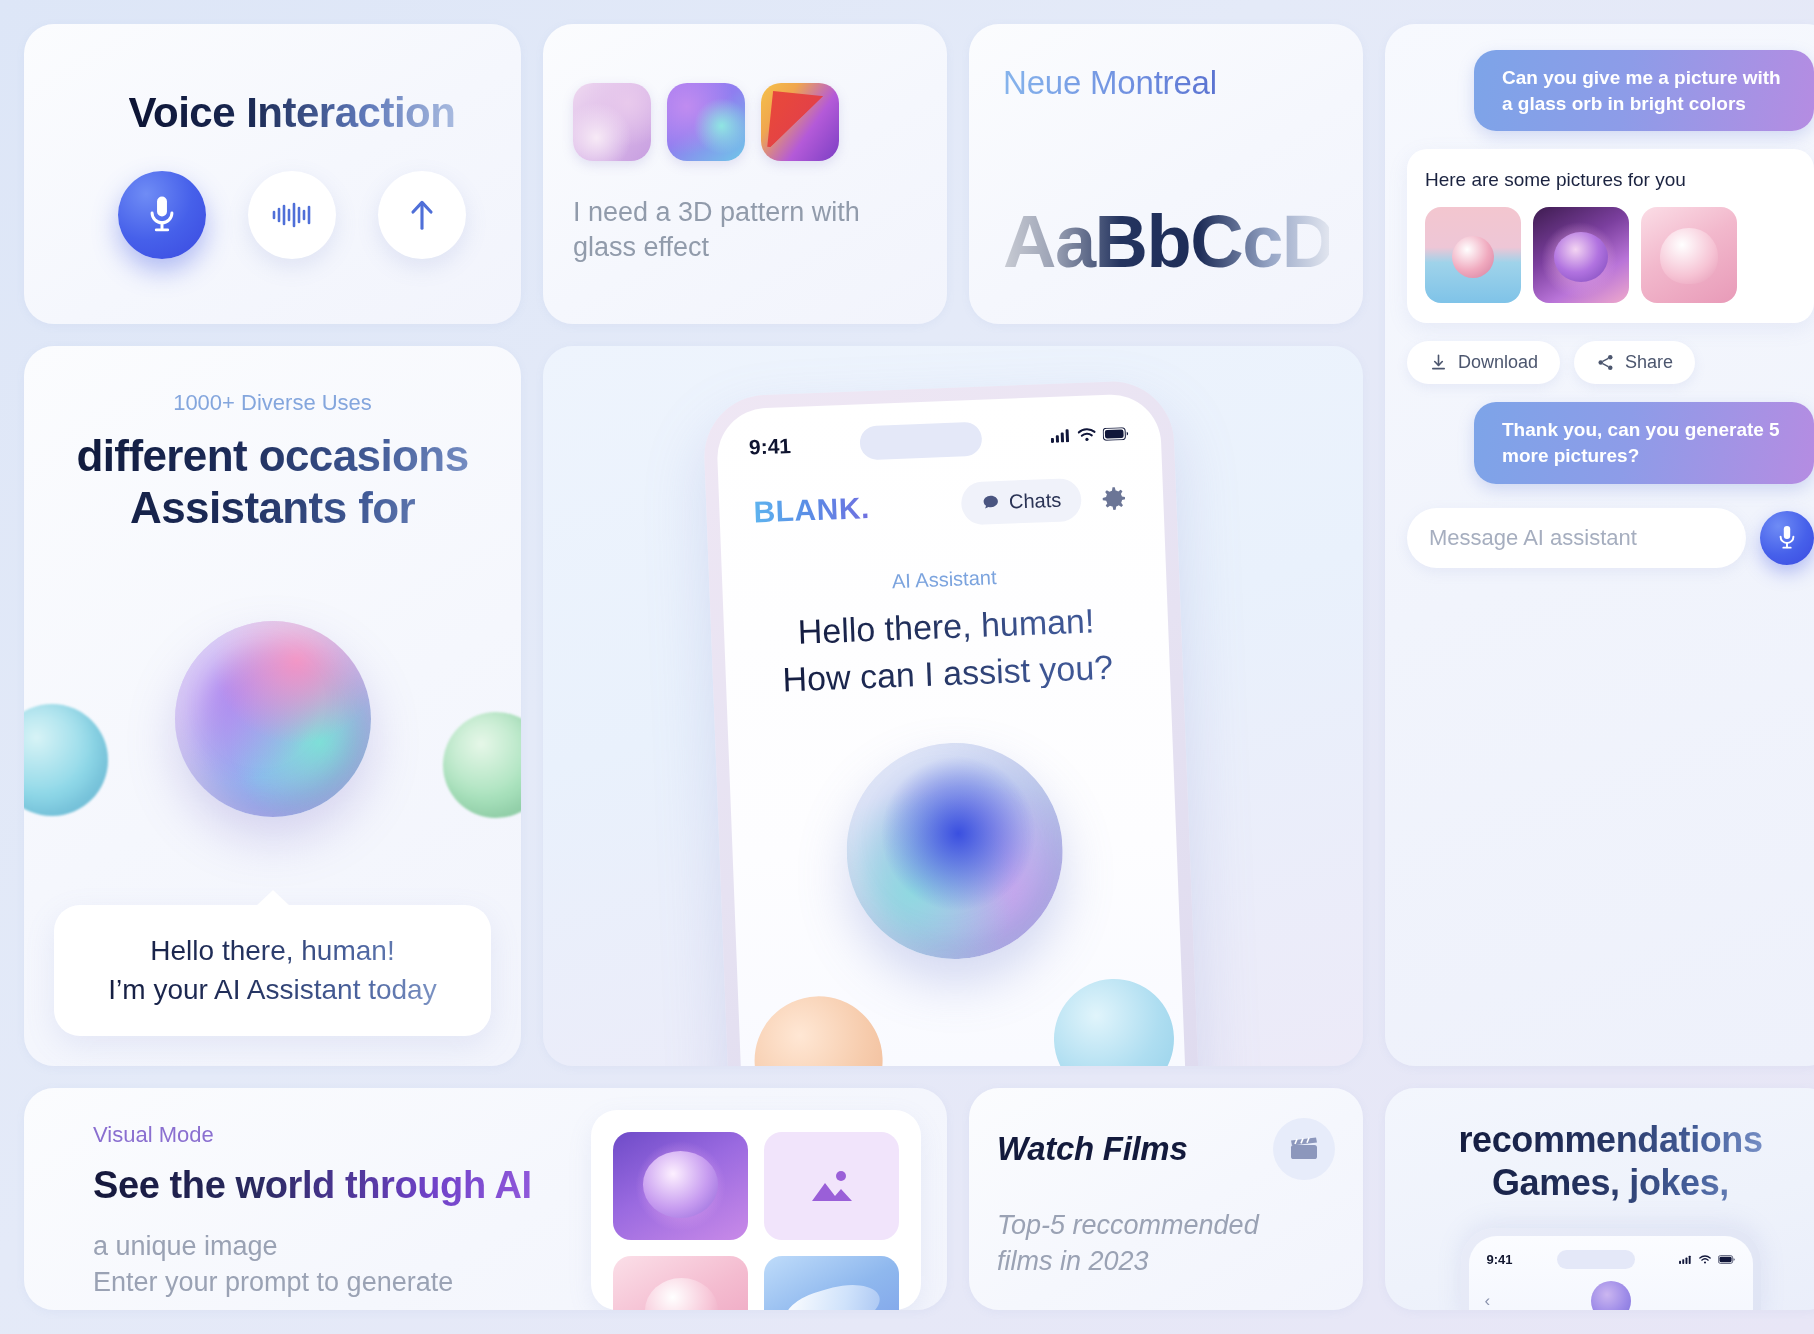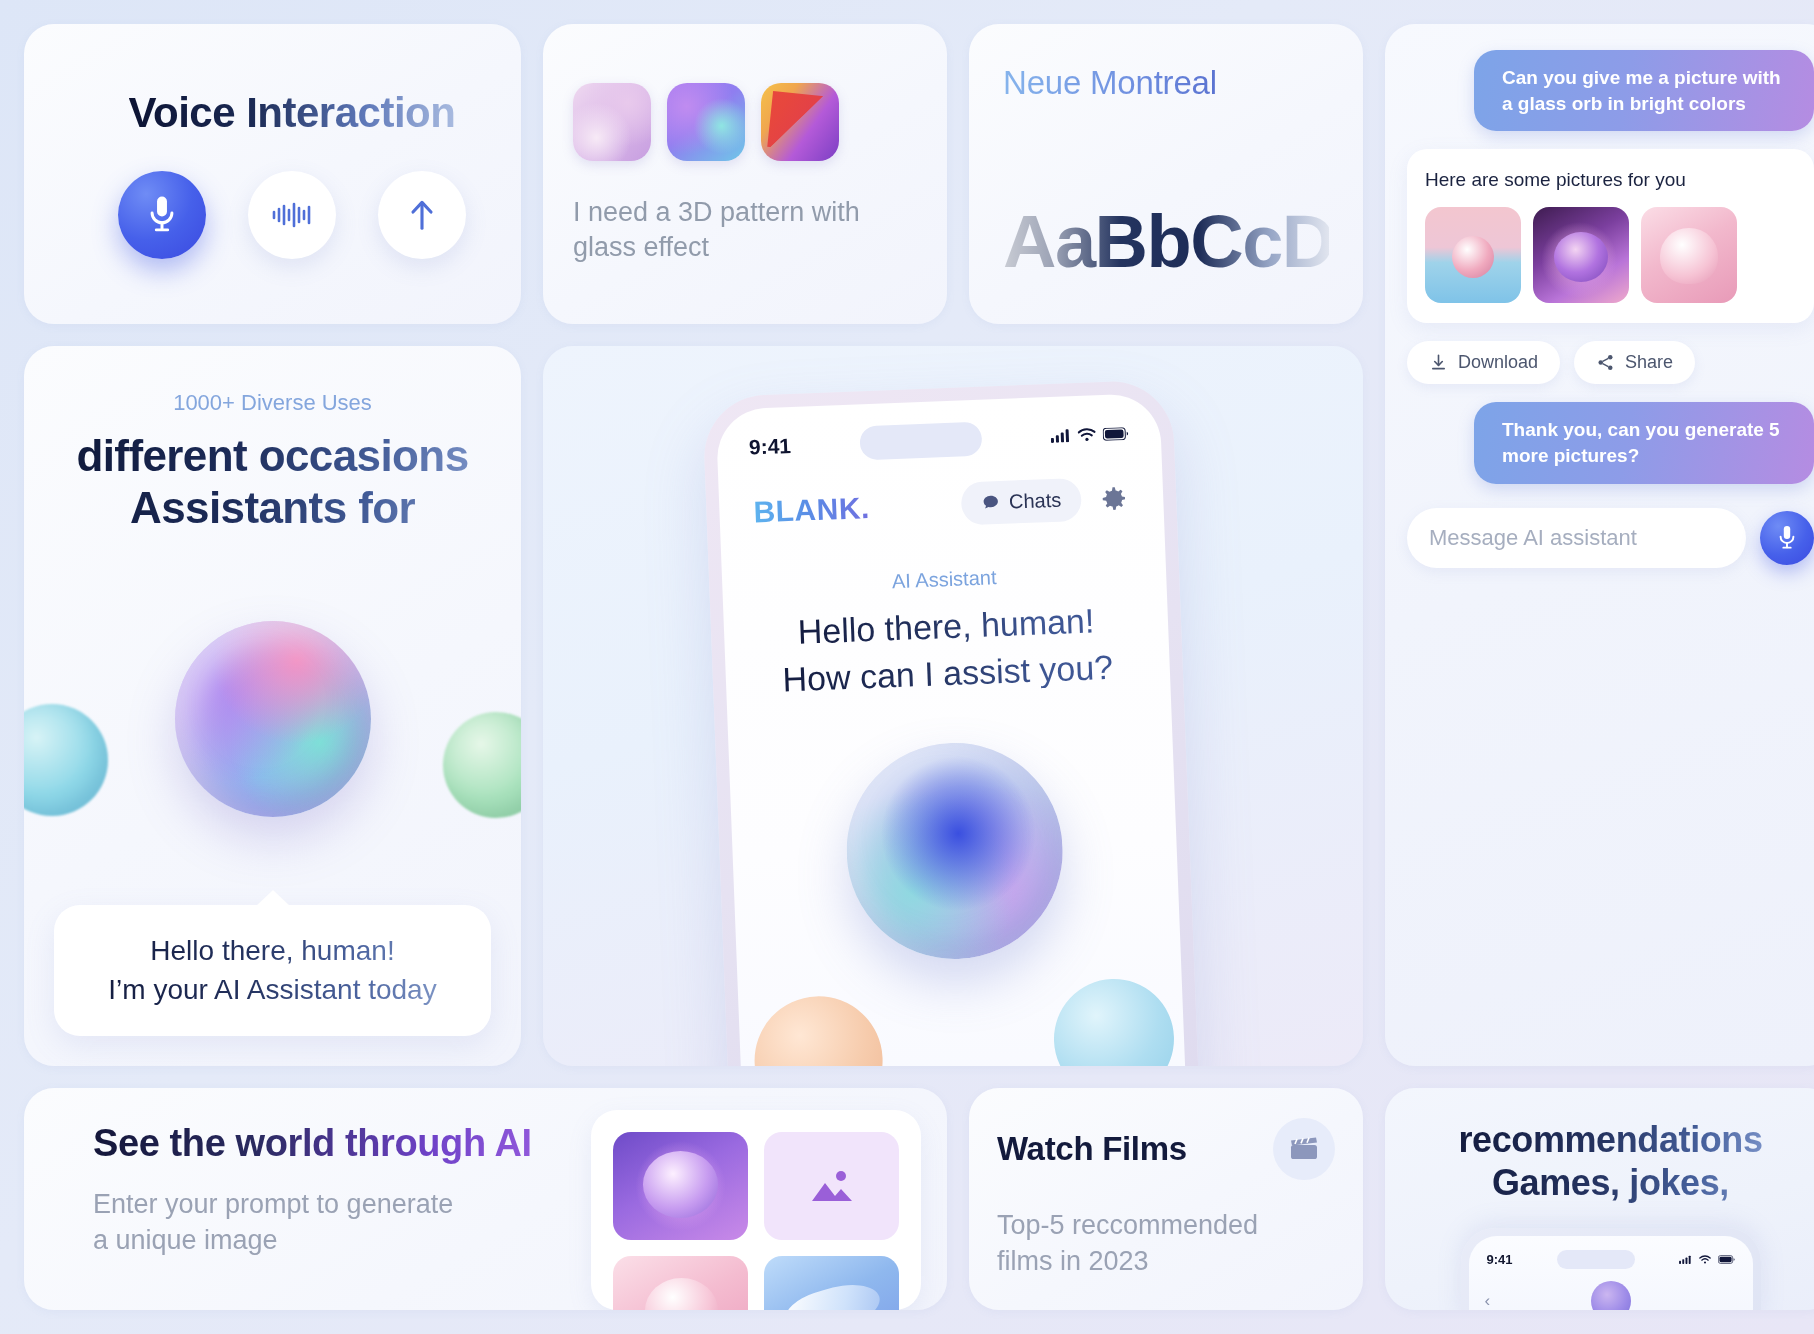--- a/index.html
+++ b/index.html
@@ -246,21 +246,21 @@
   .v-b { background: #f1e4fb; display: flex; align-items: center; justify-content: center; }
   .v-c { background: linear-gradient(150deg, #fbdfe8 0%, #f4bcd0 48%, #ec9ebc 100%); position: relative; }
   .v-c::after { content: ""; position: absolute; left: 24%; top: 20%; width: 54%; height: 60%;
       border-radius: 50% 50% 44% 44%; background: radial-gradient(circle at 38% 30%, #fff 0%, #f7c7d8 58%, #e89bb8 100%); }
   .v-d { background: linear-gradient(150deg, #bfdcfa 0%, #8fb8ee 45%, #7a9ae8 100%); position: relative; }
   .v-d::after { content: ""; position: absolute; left: 16%; top: 30%; width: 70%; height: 40%;
       border-radius: 40% 60% 50% 50%; background: linear-gradient(120deg, #fff 0%, #cfe2fb 60%, #a7c4f2 100%);
       transform: rotate(-18deg); }
 
   
-  .films { grid-column: 3; grid-row: 3; padding: 30px 28px; display: flex; flex-direction: column; }
+  .films { grid-column: 3; grid-row: 3; padding: 30px 28px; display: flex; flex-direction: column; font-style: italic; }
   .films-head { display: flex; align-items: center; justify-content: space-between; }
   .films-title { font-size: 33px; font-weight: 700; color: #131a3c; letter-spacing: -0.3px; }
   .films-icon { width: 62px; height: 62px; border-radius: 50%; background: #e7ecfa;
                 display: flex; align-items: center; justify-content: center; flex: none; }
   .films-sub { margin-top: auto; font-size: 27px; line-height: 1.33; color: #9aa2b4; }
 
   
   .games { grid-column: 4; grid-row: 3; padding: 30px 24px 0; display: flex;
            flex-direction: column; align-items: center; overflow: hidden;
            background: linear-gradient(165deg, #f3f6fd 0%, #eef2fb 60%, #eaeefa 100%); }
@@ -449,24 +449,25 @@
         </div>
         <div class="hero-orb"></div>
         <div class="hero-side hs-left"></div>
         <div class="hero-side hs-right"></div>
       </div>
     </div>
   </div>
 
   <div class="card visual">
     <div class="visual-left">
+      <div class="visual-eyebrow">Visual Mode</div>
       <div class="visual-title">See the world through AI</div>
       <div class="visual-sub">
+        <div>a unique image</div>
         <div>Enter your prompt to generate</div>
-        <div>a unique image</div>
       </div>
     </div>
     <div class="visual-grid-wrap">
       <div class="vtile v-a"></div>
       <div class="vtile v-b">
         <svg width="48" height="42" viewBox="0 0 48 42">
           <circle cx="33" cy="11" r="5" fill="#9a5fd8"></circle>
           <path d="M4 36l13-18 10 13 6-7 11 12z" fill="#9a5fd8"></path>
         </svg>
       </div>

